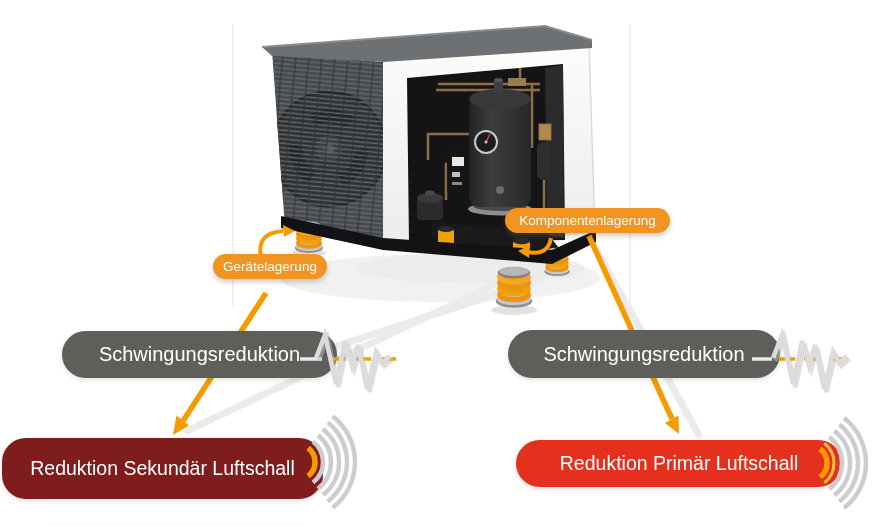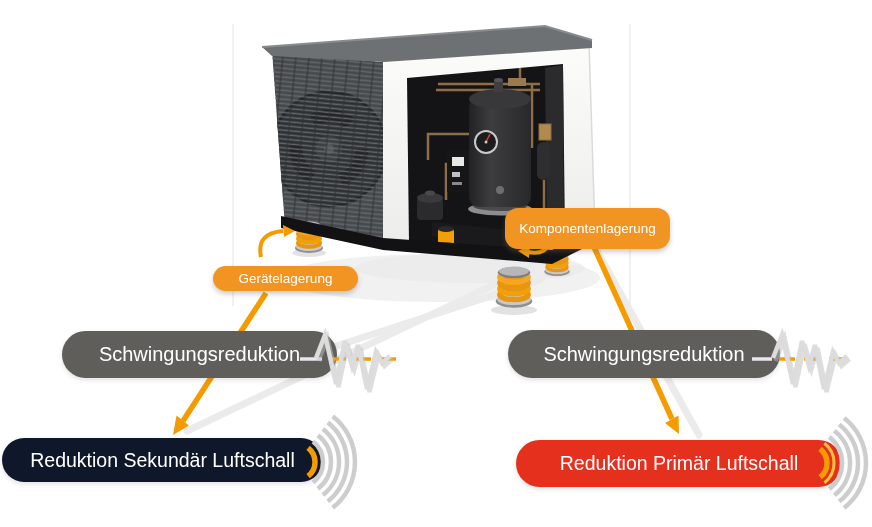--- a/index.html
+++ b/index.html
@@ -8,24 +8,24 @@
   svg.layer{position:absolute;left:0;top:0;pointer-events:none;}
   #base-layer{z-index:1;}
   #icon-layer{z-index:3;}
   .pill{position:absolute;display:flex;align-items:center;justify-content:center;
         color:#ffffff;white-space:nowrap;z-index:2;}
   .pill-big{box-shadow:0 2px 5px rgba(0,0,0,0.12);}
   .pill-small{background:#F29422;font-size:13.5px;border-radius:13px;
               box-shadow:0 3px 5px rgba(110,110,110,0.35);z-index:2;}
   #pill-vib-left {left:62px; top:331px;width:275px;height:47px;border-radius:24px;background:#5F5E5B;font-size:20px;}
   #pill-vib-right{left:508px;top:330px;width:272px;height:48px;border-radius:24px;background:#5F5E5B;font-size:20px;}
-  #pill-blue{left:2px;  top:438px;width:321px;height:44px;border-radius:24px;background:#0f172a;font-size:19.5px;}
+  #pill-blue{left:2px;  top:438px;width:321px;height:61px;border-radius:24px;background:#7f1d1d;font-size:19.5px;}
   #pill-red {left:516px;top:440px;width:326px;height:47px;border-radius:24px;background:#E5301E;font-size:19.5px;}
-  #lbl-geraete {left:213px;top:266px;width:145px;height:25px;}
-  #lbl-komponenten{left:505px;top:208px;width:165px;height:41px;}
+  #lbl-geraete {left:213px;top:254px;width:114px;height:25px;}
+  #lbl-komponenten{left:505px;top:208px;width:165px;height:25px;}
 </style>
 </head>
 <body>
 
 <div id="canvas">
 
   <svg id="base-layer" class="layer" width="872" height="527" viewBox="0 0 872 527">
     <defs>
       <pattern id="slatLines" width="13" height="4.4" patternUnits="userSpaceOnUse" patternTransform="rotate(5.5)">
         <line x1="0" y1="1.2" x2="13" y2="1.2" stroke="#63676B" stroke-width="1.5"></line>

